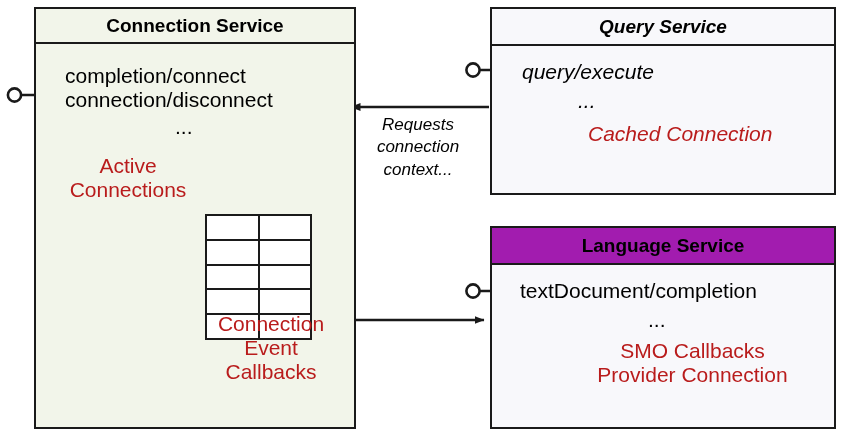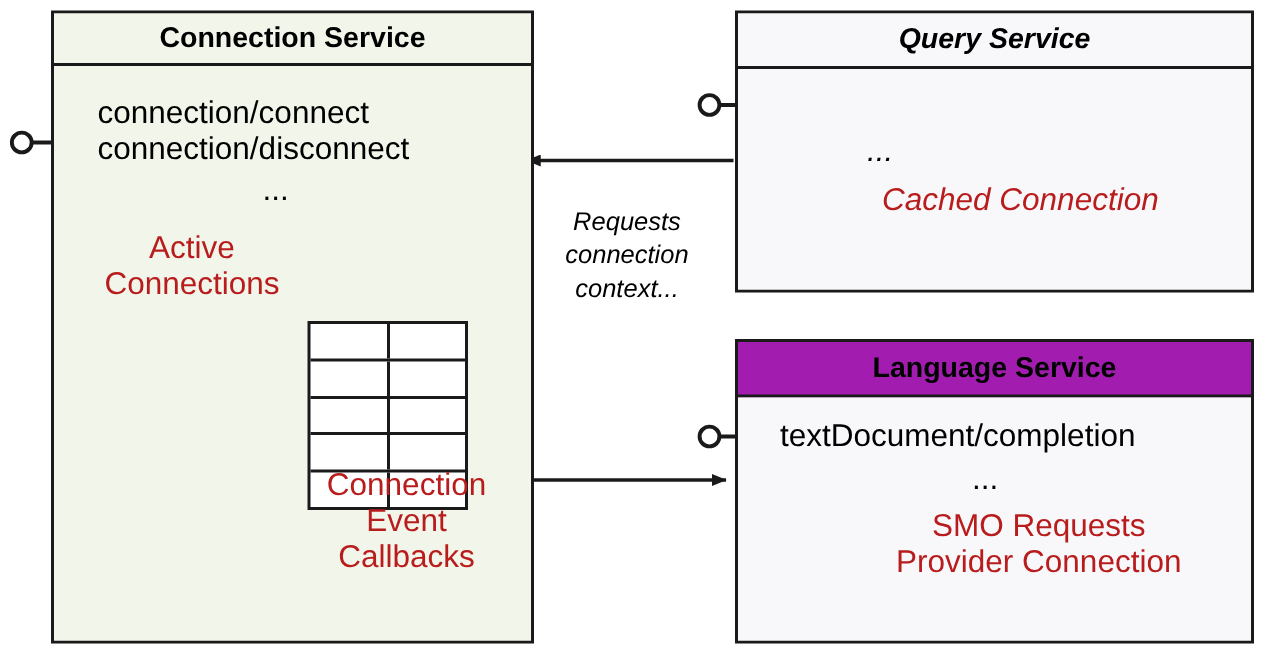--- a/index.html
+++ b/index.html
@@ -146,21 +146,21 @@
 
   
   .edge-label {
     position: absolute;
     font-style: italic;
     font-size: 17px;
     color: #000000;
     line-height: 1.32;
     text-align: center;
   }
-  #lbl-requests { left: 355px; top: 137px; width: 126px; }
+  #lbl-requests { left: 355px; top: 114px; width: 126px; }
   #lbl-sent     { left: 348px; top: 330px; width: 134px; }
 
   svg.overlay {
     position: absolute;
     left: 0;
     top: 0;
     width: 846px;
     height: 436px;
     pointer-events: none;
   }
@@ -234,21 +234,21 @@
     <g stroke="#595959" stroke-width="2.3" fill="#f8f8fb" stroke-linejoin="round">
       <path d="M546,350 L546,379 A13,6 0 0 0 572,379 L572,350 Z"></path>
       <ellipse cx="559" cy="350" rx="13" ry="6"></ellipse>
     </g>
   </svg>
 
   <div class="comp-box" id="connection-service">
     <div class="comp-title">Connection Service</div>
     <div class="comp-body">
 
-      <div class="op-text" id="cs-ops" style="white-space: pre;">connection/connect
+      <div class="op-text" id="cs-ops" style="white-space: pre;">completion/connect
 connection/disconnect</div>
 
       <div class="ellipsis" id="cs-ellipsis">...</div>
 
       <div class="label-text" id="cs-active" style="white-space: pre;">Active
 Connections</div>
 
       <div id="cs-table">
         <div class="trow">
           <div class="tcell"></div>
@@ -275,36 +275,37 @@
       <div class="label-text" id="cs-callbacks" style="white-space: pre;">Connection
 Event
 Callbacks</div>
     </div>
   </div>
 
   <div class="comp-box" id="query-service">
     <div class="comp-title">Query Service</div>
     <div class="comp-body">
 
+      <div class="op-text" id="qs-op">query/execute</div>
 
       <div class="ellipsis" id="qs-ellipsis">...</div>
 
       <div class="label-text" id="qs-cached">Cached Connection</div>
     </div>
   </div>
 
   <div class="comp-box" id="language-service">
     <div class="comp-title">Language Service</div>
     <div class="comp-body">
 
       <div class="op-text" id="ls-op">textDocument/completion</div>
 
       <div class="ellipsis" id="ls-ellipsis">...</div>
 
-      <div class="label-text" id="ls-smo" style="white-space: pre;">SMO Requests
+      <div class="label-text" id="ls-smo" style="white-space: pre;">SMO Callbacks
 Provider Connection</div>
     </div>
   </div>
 
   <div class="edge-label" id="lbl-requests" style="white-space: pre;">Requests
 connection
 context...</div>
 
 
 </div>

